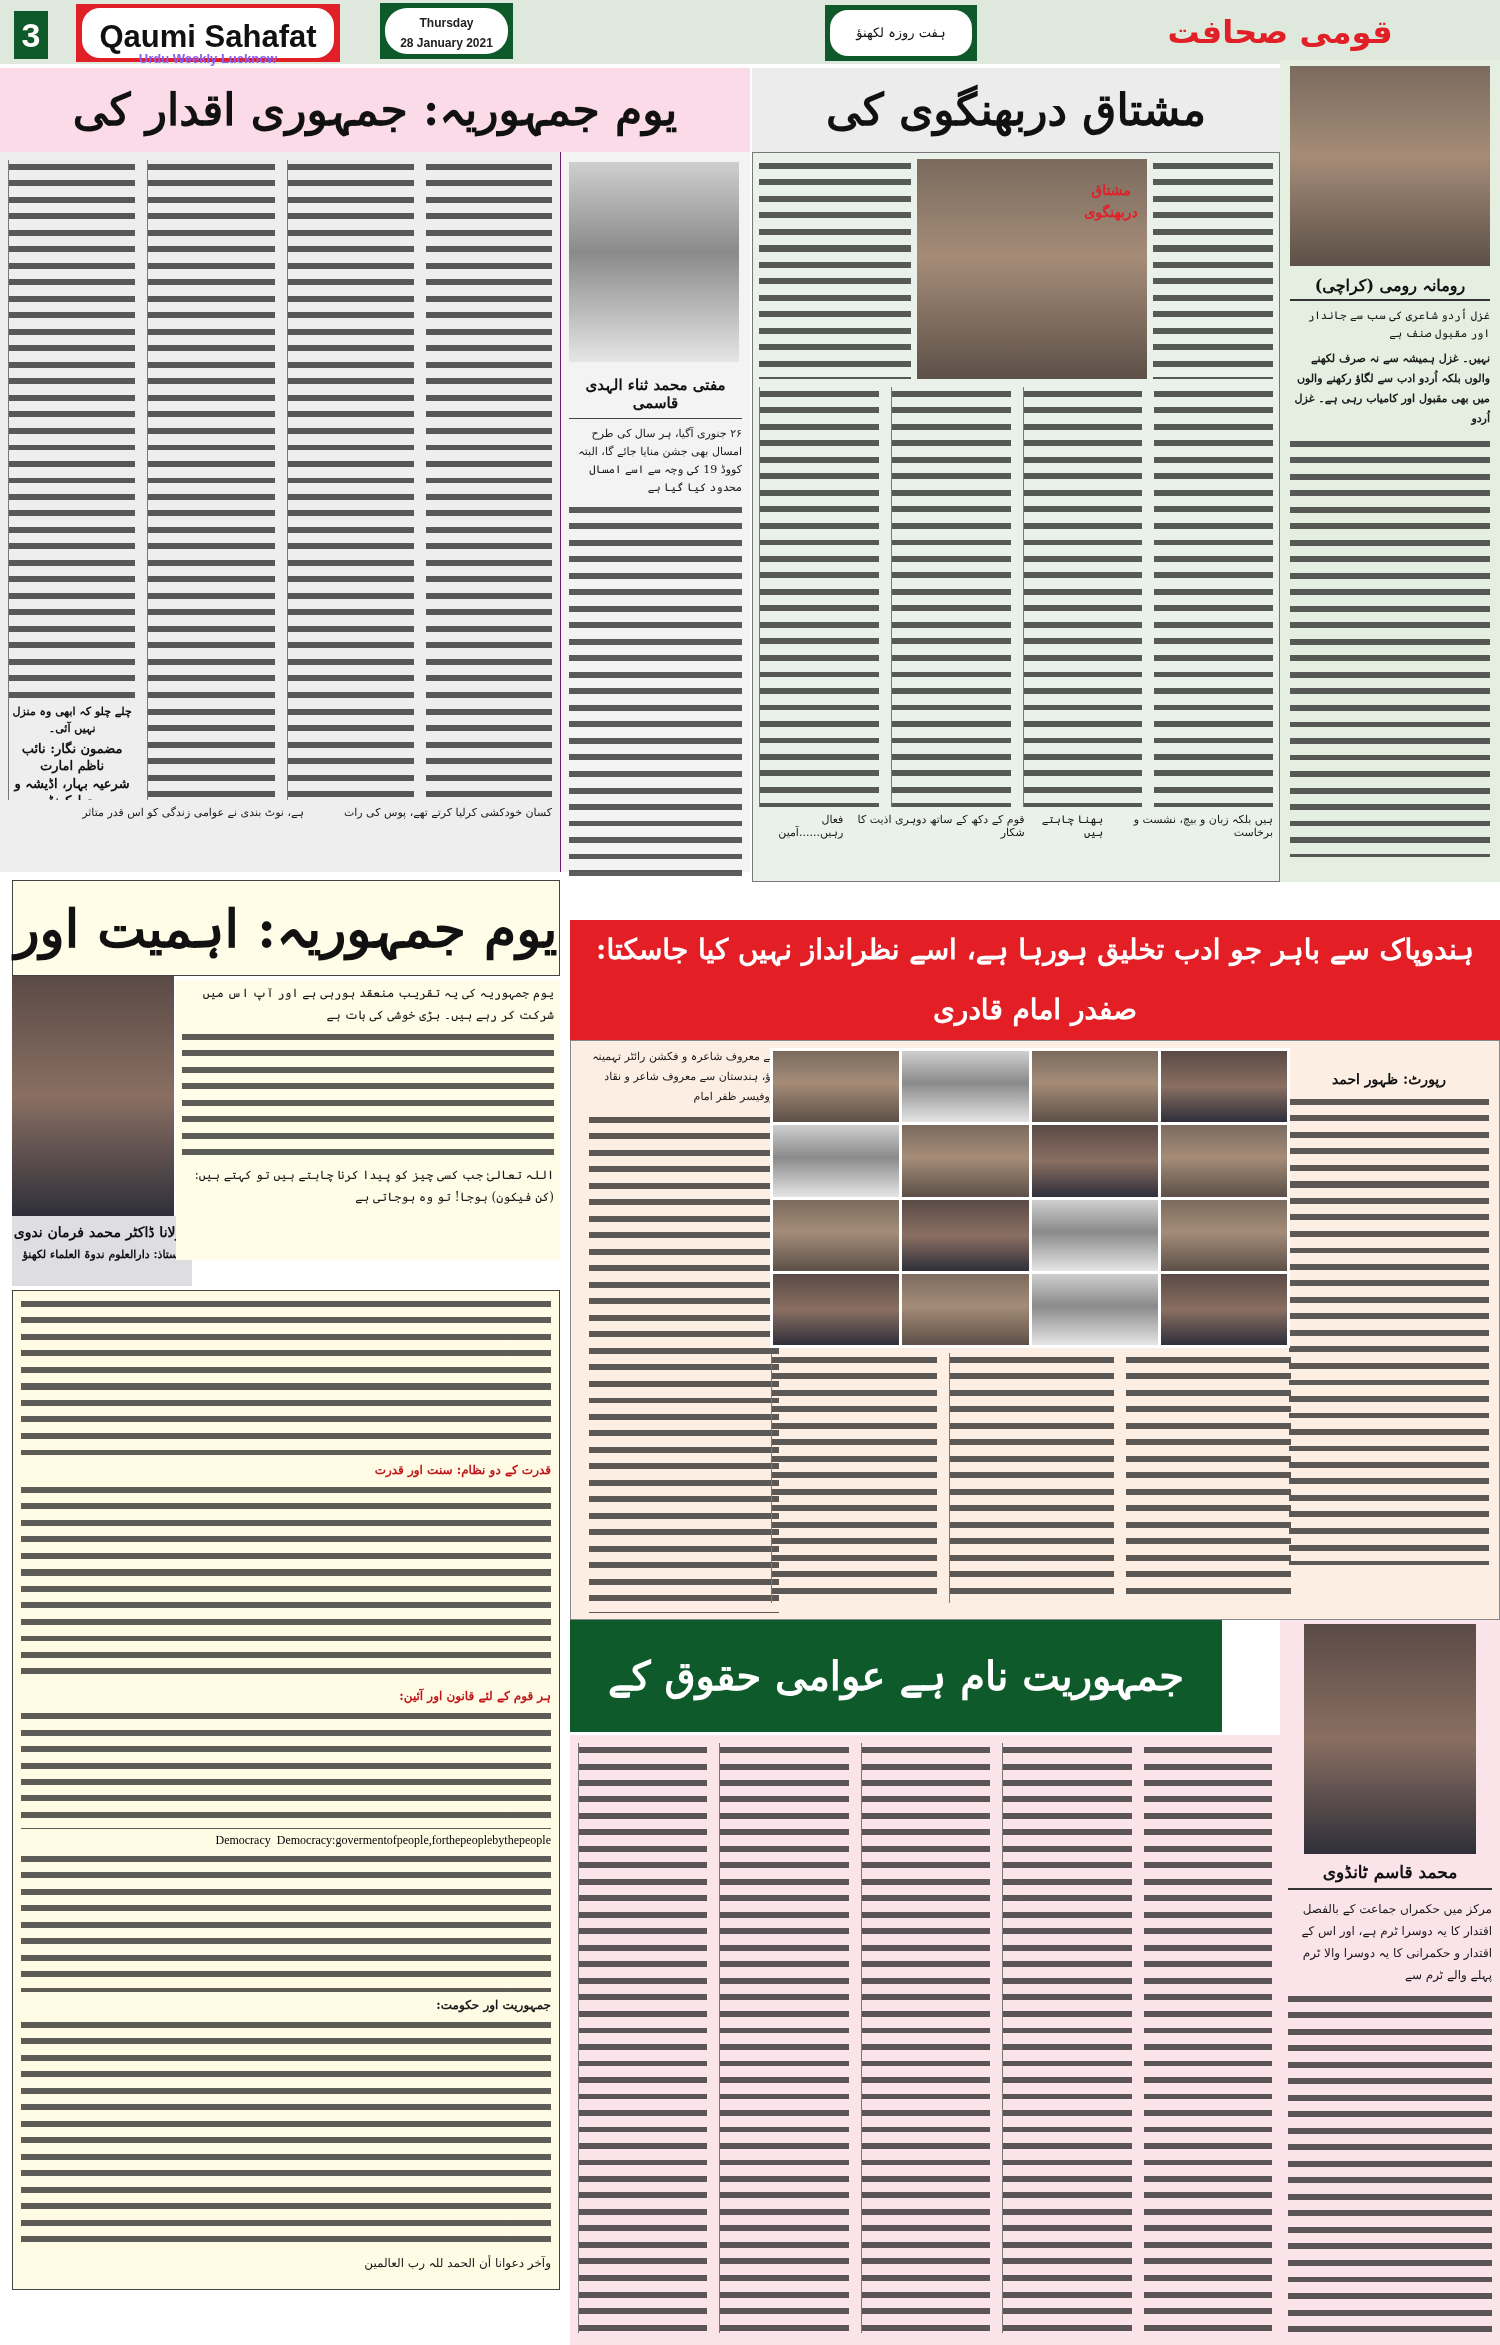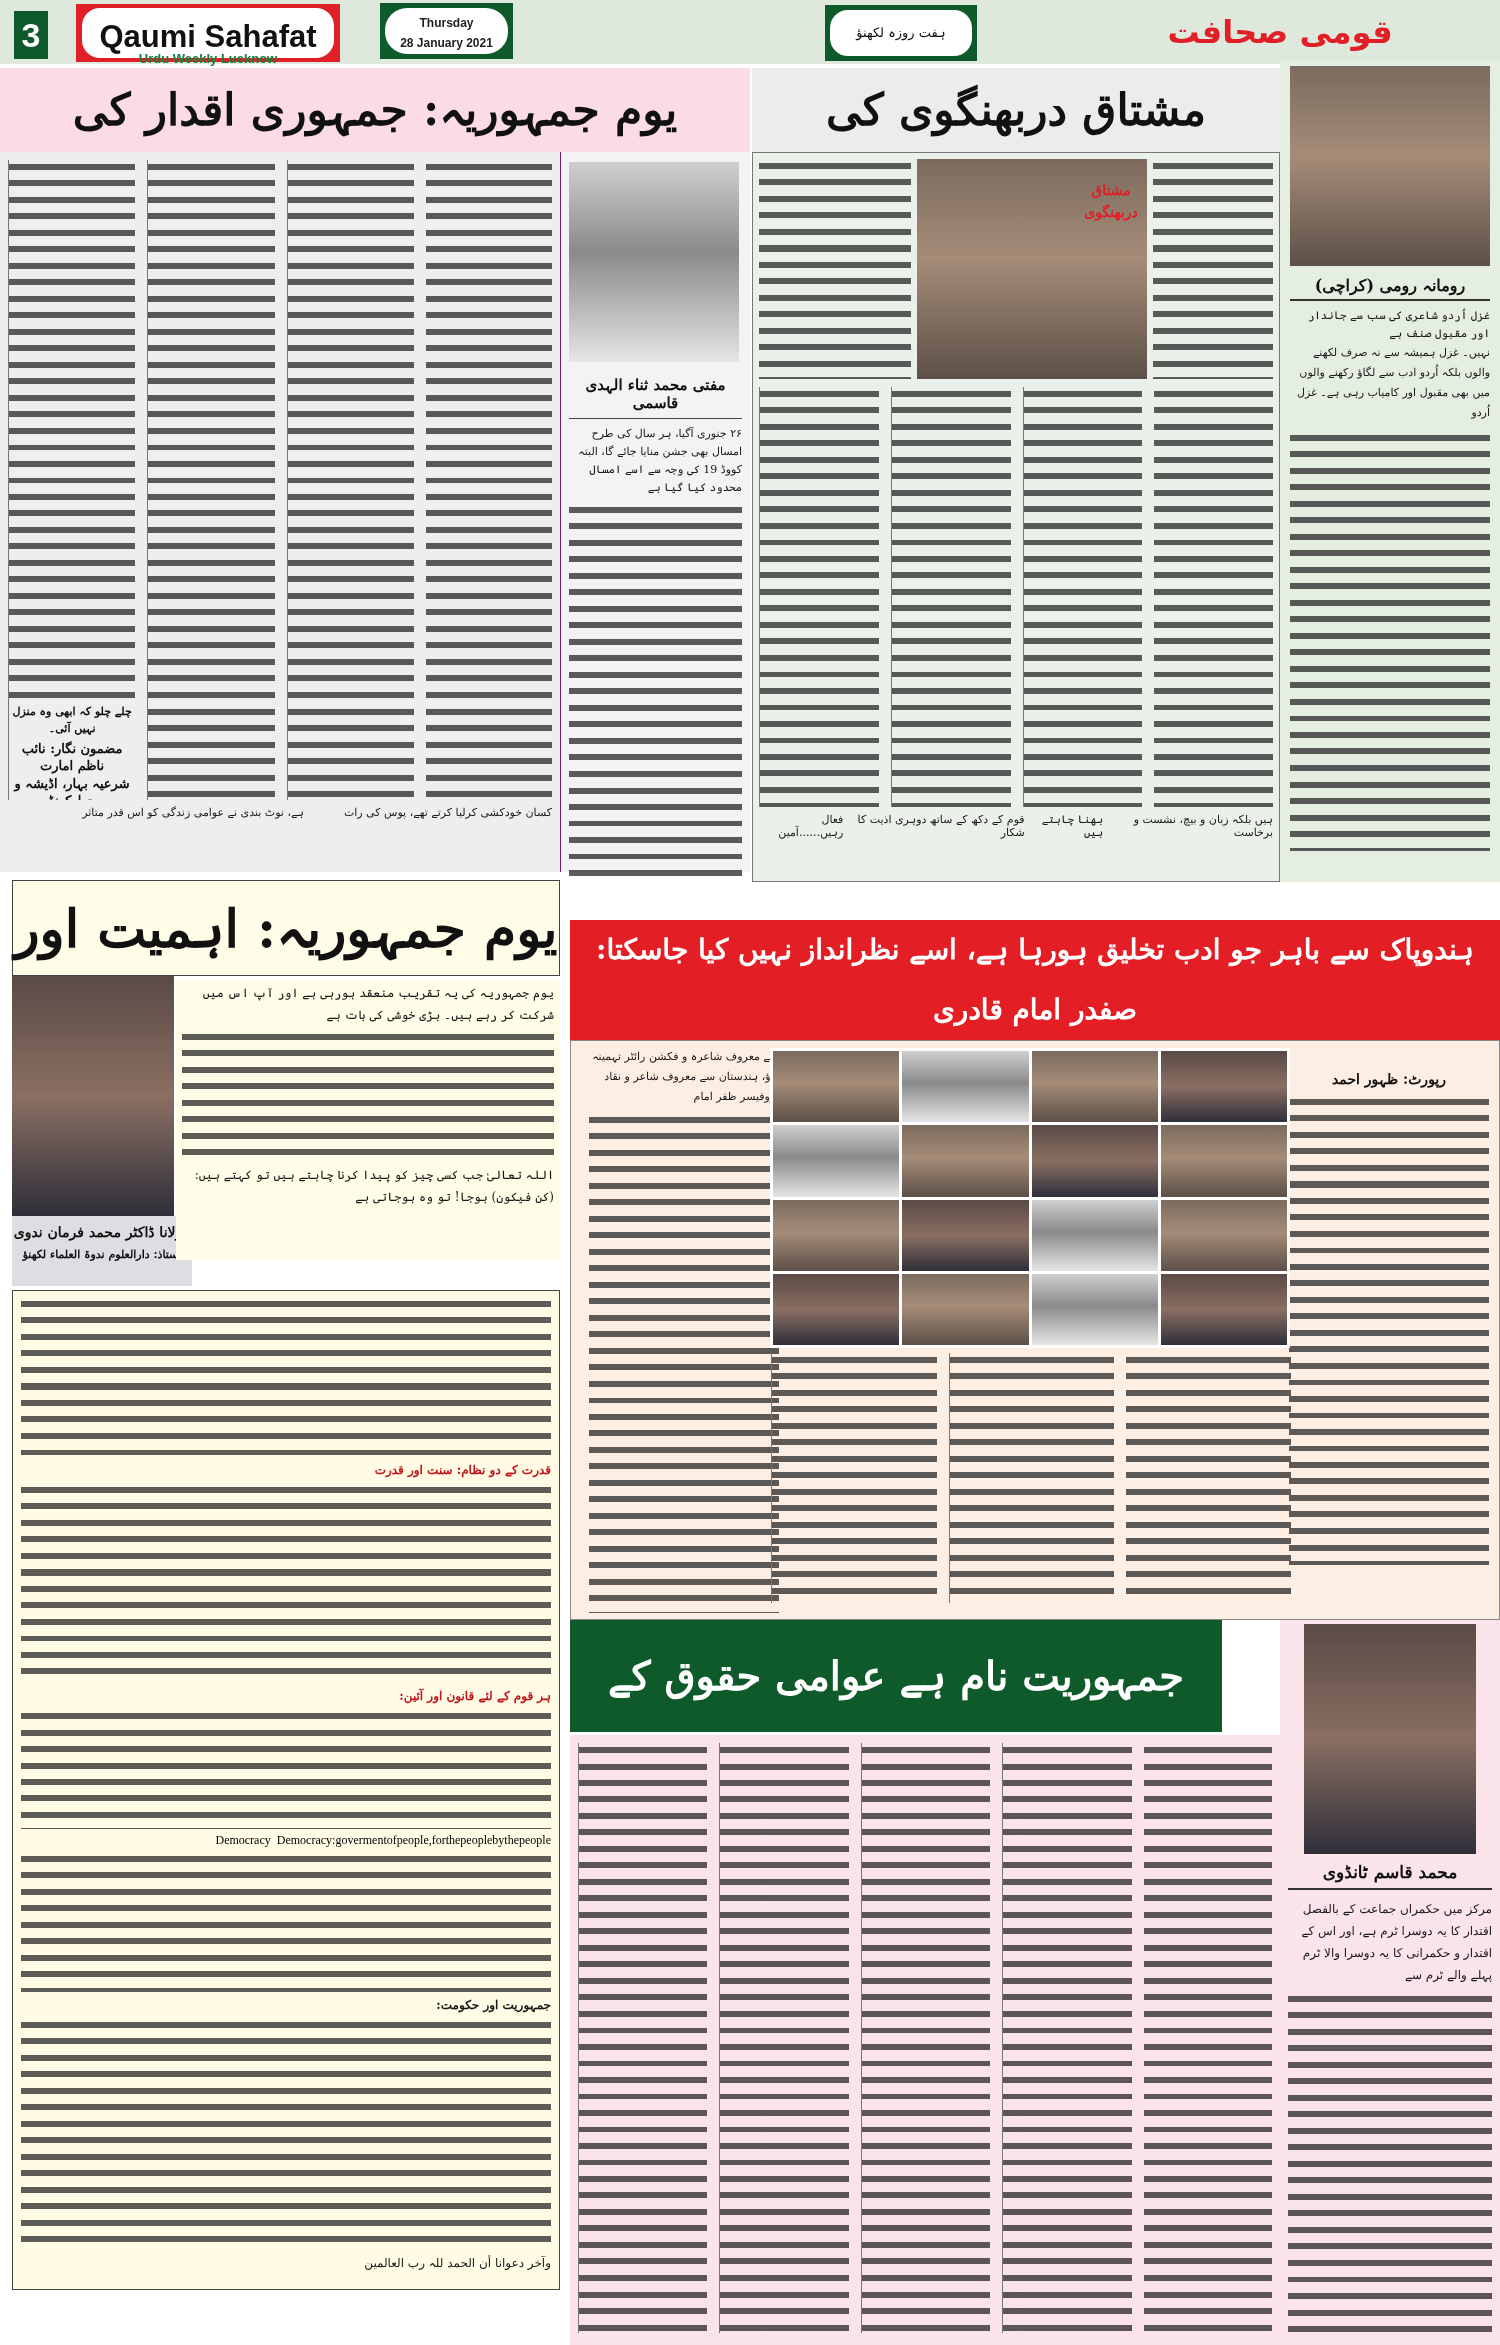--- a/index.html
+++ b/index.html
@@ -8,21 +8,21 @@
 
   .abs { position: absolute; }
 
   
   .masthead { left: 0; top: 0; width: 1500px; height: 64px; background: #dfe8dc; }
   .page-num { left: 14px; top: 11px; width: 34px; height: 48px; background: #0f5a2a; color: #fff;
     font-family: "Liberation Sans", sans-serif; font-weight: bold; font-size: 34px; text-align: center; line-height: 48px; }
   .brand-box { left: 76px; top: 4px; width: 264px; height: 58px; background: #e01f26; padding: 4px 6px; }
   .brand-inner { width: 100%; height: 100%; background: #fff; border-radius: 18px; text-align: center; }
   .brand-en { font-family: "Liberation Sans", sans-serif; font-weight: bold; font-size: 31px; color: #111; line-height: 30px; padding-top: 14px; }
-  .brand-sub { font-family: "Liberation Sans", sans-serif; font-weight: bold; font-size: 13px; color: #15803d; line-height: 14px; }
+  .brand-sub { font-family: "Liberation Sans", sans-serif; font-weight: bold; font-size: 13px; color: #8b5cf6; line-height: 14px; }
   .date-box { left: 380px; top: 3px; width: 133px; height: 56px; background: #0f5a2a; padding: 5px 5px; }
   .date-inner { width: 100%; height: 100%; background: #fff; border-radius: 22px; text-align: center;
     font-family: "Liberation Sans", sans-serif; font-weight: bold; font-size: 12px; color: #222; padding-top: 5px; line-height: 20px; }
   .weekly-box { left: 825px; top: 5px; width: 152px; height: 56px; background: #0f5a2a; padding: 5px 5px; }
   .weekly-inner { width: 100%; height: 100%; background: #fff; border-radius: 18px; text-align: center; font-family: "DejaVu Serif", serif;
     font-size: 13px; color: #111; line-height: 46px; direction: rtl; }
   .urdu-brand { left: 1080px; top: 4px; width: 400px; height: 56px; font-family: "DejaVu Sans", sans-serif; font-weight: bold;
     color: #e01f26; font-size: 32px; text-align: center; line-height: 56px; direction: rtl; }
 
   
@@ -136,21 +136,21 @@
     <div class="urdu small">ہیں بلکہ زبان و بیچ، نشست و برخاست</div>
     <div class="urdu small">بھنا چاہتے ہیں</div>
     <div class="urdu small">قوم کے دکھ کے ساتھ دوہری اذیت کا شکار</div>
     <div class="urdu small">فعال رہیں......آمین</div>
   </div>
 </div>
 <div class="abs a2-side">
   <div class="photo" style="width:200px;height:200px;"></div>
   <div class="byline" style="font-size:16px;margin-top:10px;border-bottom:2px solid #333;padding-bottom:4px;">رومانہ رومی (کراچی)</div>
   <div class="urdu small" style="margin-top:6px;line-height:18px;">غزل اُردو شاعری کی سب سے جاندار اور مقبول صنف ہے</div>
-  <div class="urdu small" style="line-height:20px;">نہیں۔ غزل ہمیشہ سے نہ صرف لکھنے والوں بلکہ اُردو ادب سے لگاؤ رکھنے والوں میں بھی مقبول اور کامیاب رہی ہے۔ غزل اُردو</div>
+  <div class="urdu small" style="margin-top:6px;line-height:20px;font-weight:bold;">نہیں۔ غزل ہمیشہ سے نہ صرف لکھنے والوں بلکہ اُردو ادب سے لگاؤ رکھنے والوں میں بھی مقبول اور کامیاب رہی ہے۔ غزل اُردو</div>
   <div class="lines" style="height:420px;margin-top:8px;"></div>
 </div>
 
 <div class="abs a3-head headline">یوم جمہوریہ: اہمیت اور تقاضے</div>
 <div class="abs a3-photo photo-dark"></div>
 <div class="abs a3-caption">
   <div class="byline" style="font-size:14px;margin-top:8px;">مولانا ڈاکٹر محمد فرمان ندوی</div>
   <div class="byline small" style="margin-top:8px;">استاذ: دارالعلوم ندوۃ العلماء لکھنؤ</div>
 </div>
 <div class="abs a3-lead">

